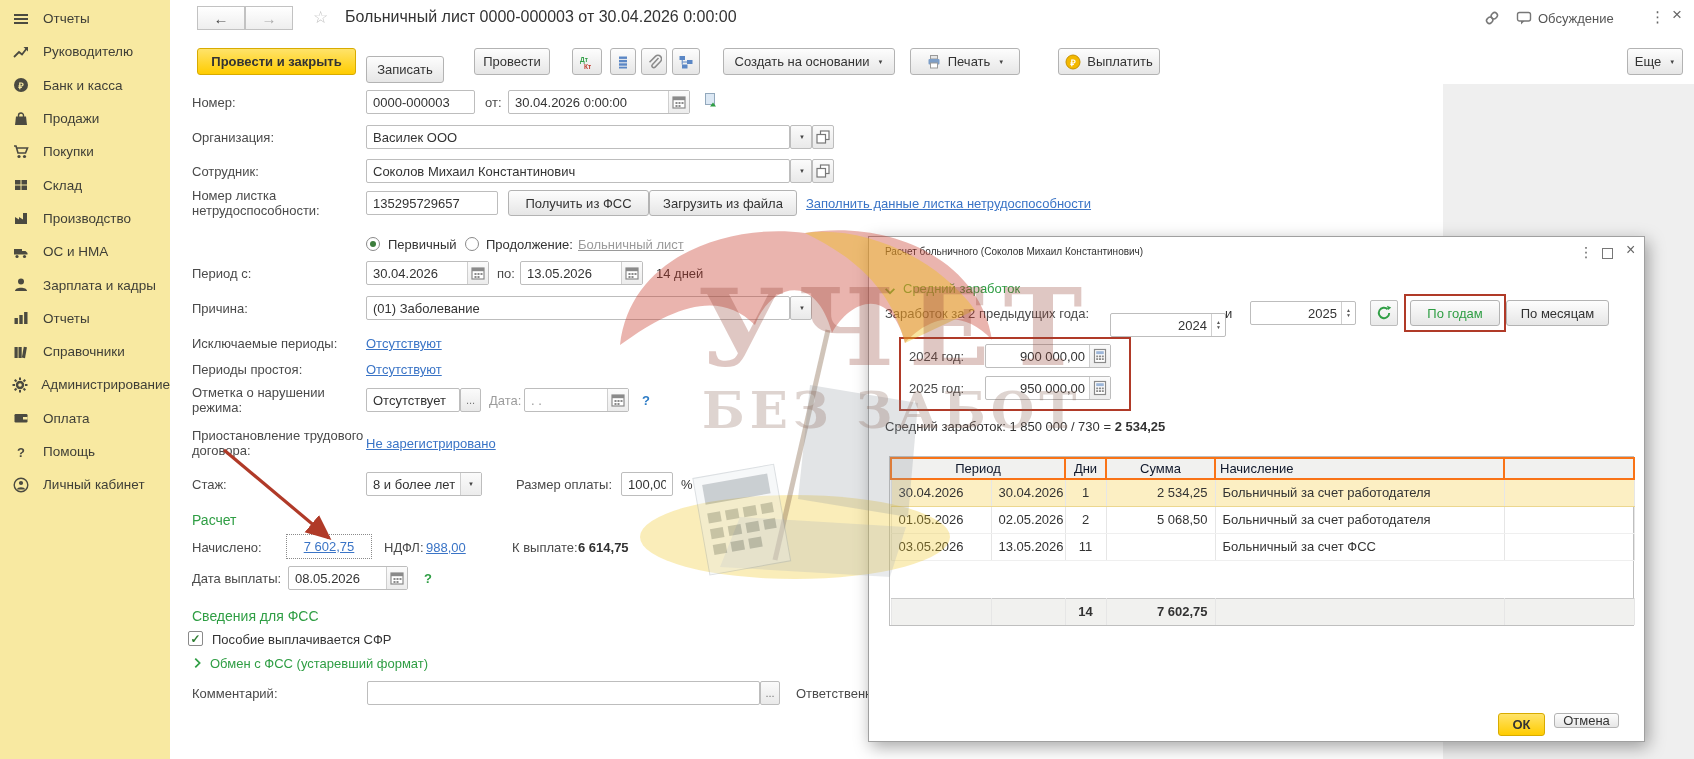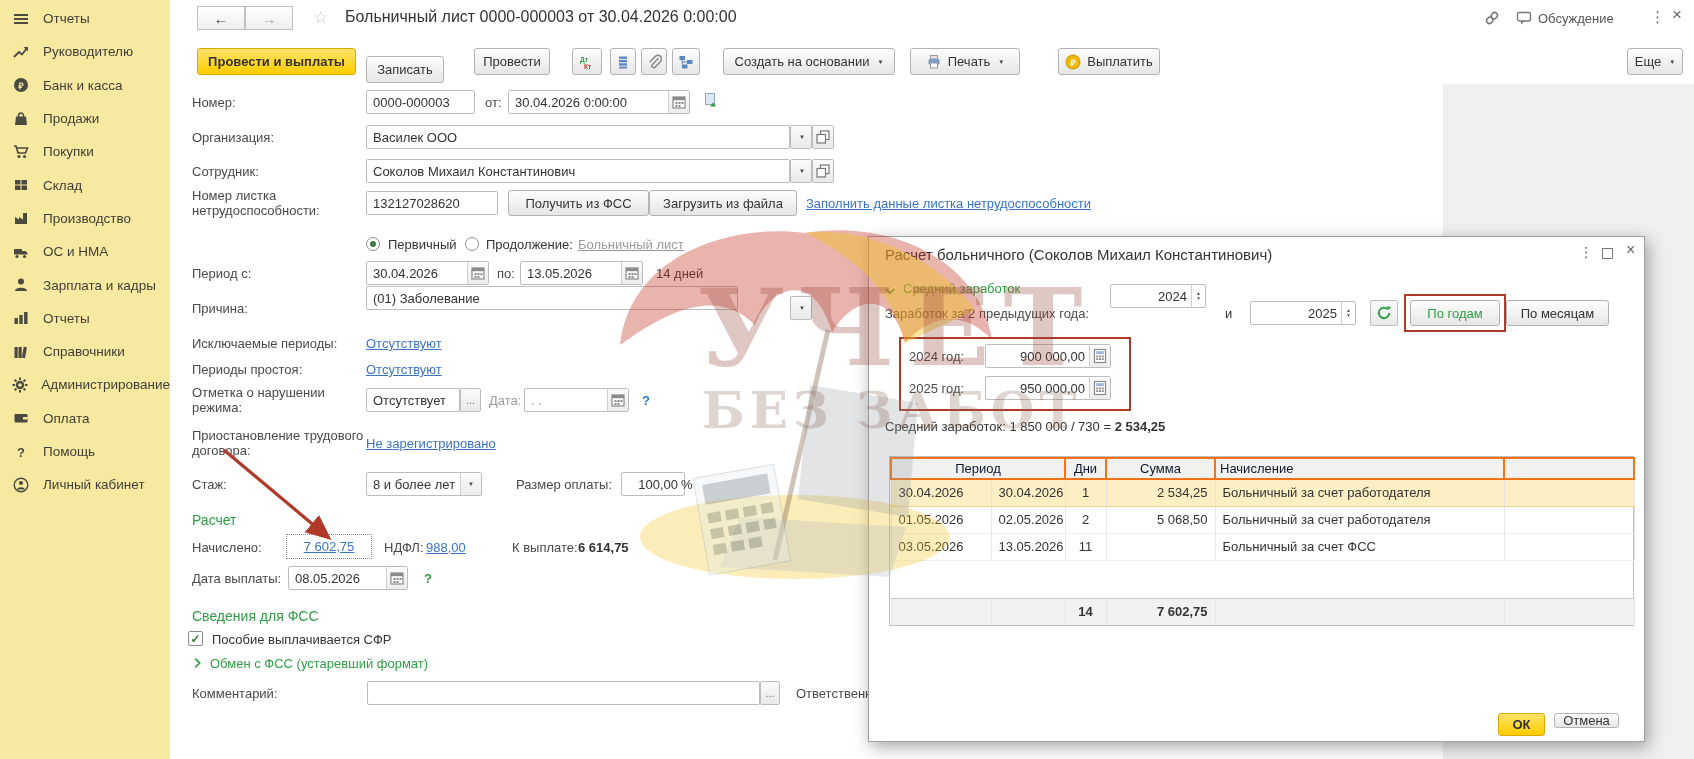--- a/index.html
+++ b/index.html
@@ -231,21 +231,21 @@
     <svg viewBox="0 0 16 16" fill="#4b4a40" width="16" height="16">
       <rect x="1.5" y="2.5" width="13" height="8.5" rx="2" fill="none" stroke="#777" stroke-width="1.4"></rect>
       <path d="M5 11 V14.5 L8.5 11 Z" fill="#777"></path>
     </svg>
   </span>
 <div class="txt" style="left:1538px;top:11px;color:#555;cursor:pointer">Обсуждение</div>
 <div class="txt" style="left:1650px;top:8px;font-size:15px;color:#666;cursor:pointer">⋮</div>
 <div class="txt" style="left:1672px;top:5px;font-size:17px;color:#666;cursor:pointer">×</div>
 
 <div class="btn y" style="left:197px;top:48px;width:159px">
-    <span>Провести и выплаты</span>
+    <span>Провести и закрыть</span>
   </div>
 <div class="btn" style="left:366px;top:56px;width:78px">
     <span>Записать</span>
   </div>
 <div class="btn" style="left:474px;top:48px;width:76px">
     <span>Провести</span>
   </div>
 <div class="btn" style="left:572px;top:48px;width:30px">
     <span class="wicon" style="position:static">
       <svg viewBox="0 0 16 16" fill="#4b4a40" width="16" height="16">
@@ -371,21 +371,21 @@
     <span class="wicon" style="position:static">
       <svg viewBox="0 0 16 16" fill="#4b4a40" width="16" height="16">
         <rect x="5.5" y="2" width="8.5" height="8.5" fill="#fff" stroke="#777" stroke-width="1.2"></rect>
         <rect x="2" y="5.5" width="8.5" height="8.5" fill="#fff" stroke="#777" stroke-width="1.2"></rect>
       </svg>
     </span>
   </div>
 
 <div class="lbl" style="left:192px;top:188px;width:168px;white-space:normal">Номер листка нетрудоспособности:</div>
 <div class="inp" style="left:366px;top:191px;width:132px">
-    <span class="val">132127028620</span>
+    <span class="val">135295729657</span>
   </div>
 <div class="btn" style="left:508px;top:190px;width:141px;height:26px">
     <span>Получить из ФСС</span>
   </div>
 <div class="btn" style="left:649px;top:190px;width:148px;height:26px">
     <span>Загрузить из файла</span>
   </div>
 <div class="link" style="left:806px;top:196px">Заполнить данные листка нетрудоспособности</div>
 
 <span class="radio on" style="left:366px;top:237px"></span>
@@ -428,21 +428,21 @@
             <rect x="4.5" y="11" width="2" height="2"></rect>
             <rect x="7.5" y="11" width="2" height="2"></rect>
           </g>
         </svg>
       </span>
     </span>
   </div>
 <div class="txt" style="left:656px;top:266px">14 дней</div>
 
 <div class="lbl" style="left:192px;top:301px">Причина:</div>
-<div class="inp" style="left:366px;top:286px;width:372px">
+<div class="inp" style="left:366px;top:296px;width:424px">
     <span class="val">(01) Заболевание</span>
   </div>
 <div class="sbtn" style="left:790px;top:296px;width:22px">
     <span class="caret">▼</span>
   </div>
 
 <div class="lbl" style="left:192px;top:336px">Исключаемые периоды:</div>
 <div class="link" style="left:366px;top:336px">Отсутствуют</div>
 
 <div class="lbl" style="left:192px;top:362px">Периоды простоя:</div>
@@ -478,21 +478,21 @@
 <div class="link" style="left:366px;top:436px">Не зарегистрировано</div>
 
 <div class="lbl" style="left:192px;top:477px">Стаж:</div>
 <div class="inp" style="left:366px;top:472px;width:116px">
     <span class="val">8 и более лет</span>
     <span class="ibtn">
       <span class="caret" style="margin:0">▼</span>
     </span>
   </div>
 <div class="lbl" style="left:516px;top:477px">Размер оплаты:</div>
-<div class="inp" style="left:621px;top:472px;width:64px">
+<div class="inp" style="left:621px;top:472px;width:52px">
     <span class="val r">100,00</span>
   </div>
 <div class="txt" style="left:681px;top:477px">%</div>
 
 <div class="ghdr" style="left:192px;top:512px">Расчет</div>
 
 <div class="lbl" style="left:192px;top:540px">Начислено:</div>
 <div class="dotbox" style="left:286px;top:534px;width:86px;height:25px">
     <span class="link" style="position:static">7 602,75</span>
   </div>
@@ -534,34 +534,34 @@
 <div class="txt gtxt" style="left:210px;top:656px;cursor:pointer">Обмен с ФСС (устаревший формат)</div>
 
 <div class="lbl" style="left:192px;top:686px">Комментарий:</div>
 <div class="inp" style="left:367px;top:681px;width:393px">
     <span class="val"></span>
   </div>
 <div class="sbtn" style="left:760px;top:681px;width:20px;font-size:11px;color:#777">...</div>
 <div class="lbl" style="left:796px;top:686px">Ответственный:</div>
 
 <div id="dlg">
-  <div class="txt" style="left:16px;top:9px;font-size:15px">Расчет больничного (Соколов Михаил Константинович)</div>
+  <div class="txt" style="left:16px;top:9px;font-size:10px">Расчет больничного (Соколов Михаил Константинович)</div>
   <div class="txt" style="left:710px;top:7px;font-size:14px;color:#666;cursor:pointer">⋮</div>
   <span style="position:absolute;left:733px;top:11px;width:11px;height:11px;border:1.5px solid #777;cursor:pointer"></span>
   <div class="txt" style="left:757px;top:4px;font-size:16px;color:#666;cursor:pointer">×</div>
 
   <span class="wicon" style="left:14px;top:46px;width:14px">
       <svg viewBox="0 0 16 16" fill="#4b4a40" width="16" height="16">
         <path d="M3 5.5 L8 10.5 L13 5.5" fill="none" stroke="#2f9e44" stroke-width="2"></path>
       </svg>
     </span>
   <div class="txt gtxt" style="left:34px;top:44px;cursor:pointer">Средний заработок</div>
 
   <div class="lbl" style="left:16px;top:69px">Заработок за 2 предыдущих года:</div>
-  <div class="inp" style="left:241px;top:47px;width:96px">
+  <div class="inp" style="left:241px;top:76px;width:116px">
       <span class="val r">2024</span>
       <span class="spin">
         <i>▲</i>
         <i>▼</i>
       </span>
     </div>
   <div class="txt" style="left:356px;top:69px">и</div>
   <div class="inp" style="left:381px;top:64px;width:106px">
       <span class="val r">2025</span>
       <span class="spin">

